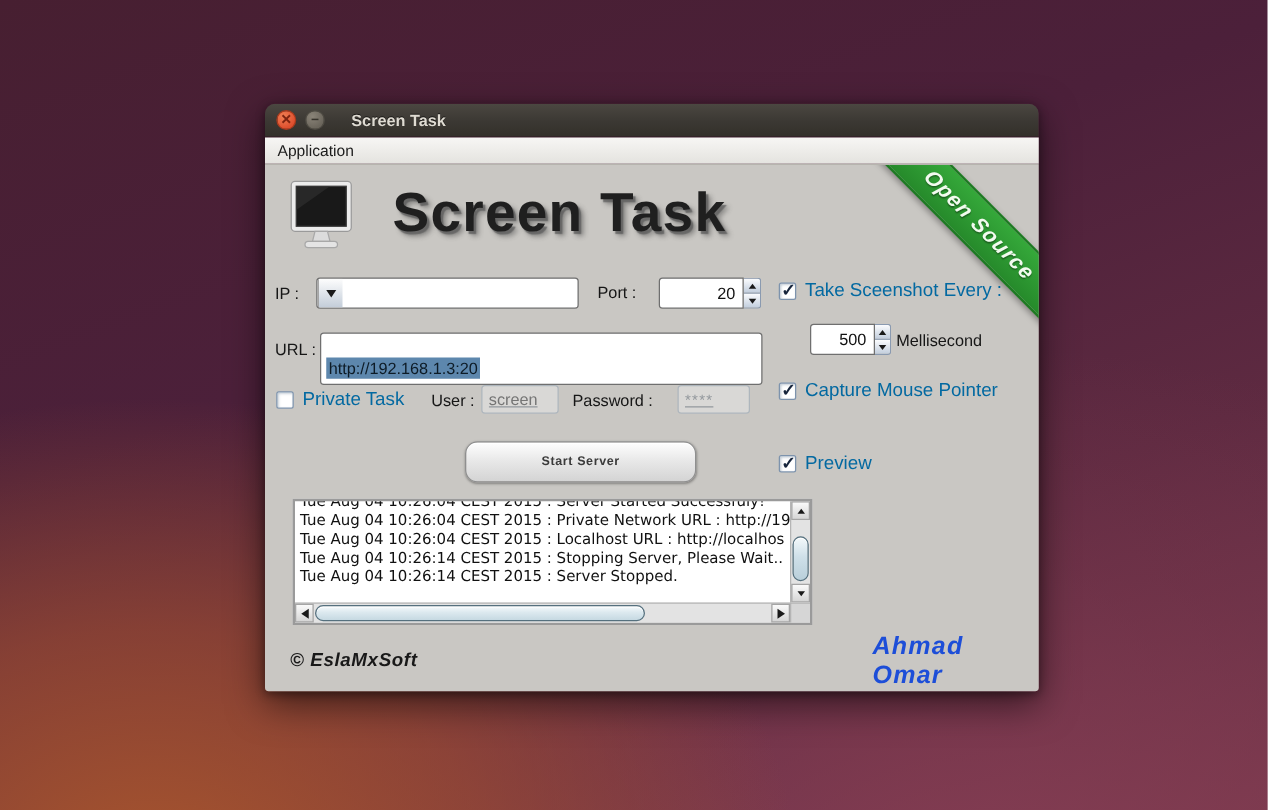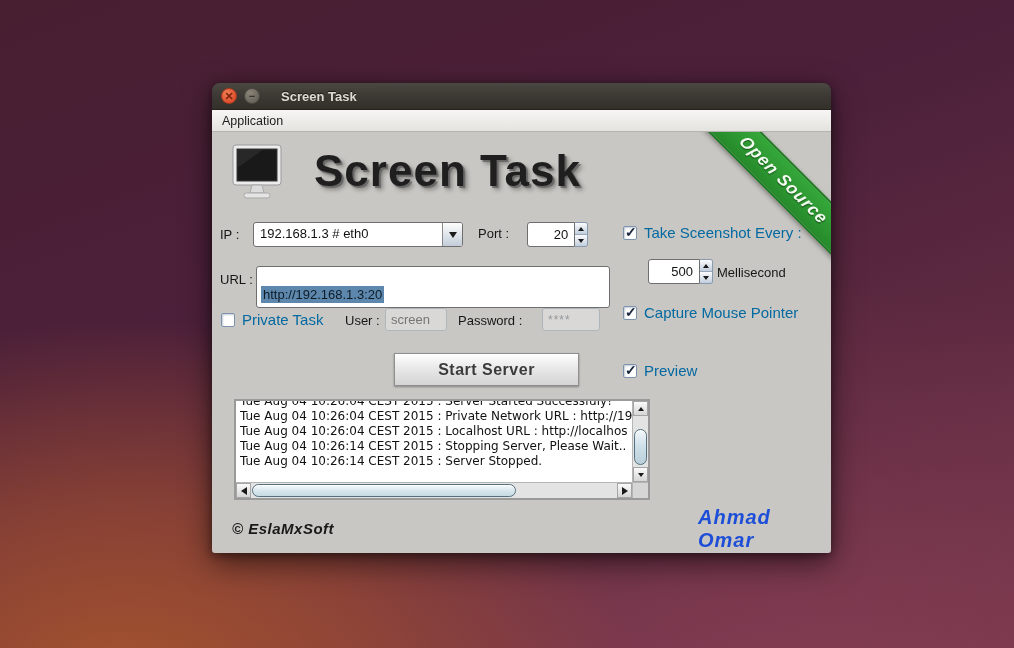--- a/index.html
+++ b/index.html
@@ -60,21 +60,21 @@
   .logo-row { position:absolute; left:20px; top:12px; display:flex; align-items:flex-start; }
   .logo-title {
     margin-left:32px; margin-top:2px;
     font-size:44px; font-weight:bold; letter-spacing:1px; color:#1f1f1f;
     text-shadow:2px 2px 1px rgba(90,90,90,.8), 4px 4px 4px rgba(60,60,60,.45);
   }
 
   
   .lbl { position:absolute; font-size:13px; color:#161616; }
   .field { background:#fff; border:1px solid #6f6f6f; border-radius:3px; font-size:13px; color:#111; }
-  input.field { outline:none; padding:4px 5px; }
+  input.field { outline:none; padding:4px 5px;text-decoration:underline; }
   input.field:disabled, .field.disabled { background:#d9d8d6; border:1px solid #aeb6bd; color:#93989d; }
 
   .combo { position:absolute; display:flex; background:#fff; border:1px solid #6f6f6f; border-radius:3px; overflow:hidden; }
   .combo .combo-text { flex:1; font-size:13px; color:#111; padding:3px 6px; white-space:nowrap; }
   .combo .combo-btn { width:20px; border-left:1px solid #8a8a8a;
     background:linear-gradient(#fdfdfd, #c3cdd9); display:flex; align-items:center; justify-content:center; }
   .tri-down { width:0; height:0; border-left:4px solid transparent; border-right:4px solid transparent; border-top:6px solid #1a1a1a; }
   .tri-up-s { width:0; height:0; border-left:3px solid transparent; border-right:3px solid transparent; border-bottom:4px solid #1a1a1a; }
   .tri-down-s { width:0; height:0; border-left:3px solid transparent; border-right:3px solid transparent; border-top:4px solid #1a1a1a; }
 
@@ -86,25 +86,25 @@
 
   .check { position:absolute; display:flex; align-items:center; cursor:default; }
   .cb { width:14px; height:14px; background:#fff; border:1px solid #7d93ad; border-radius:2px;
     box-shadow:inset 1px 1px 2px rgba(120,140,160,.45); position:relative; flex:0 0 14px; }
   .cb.checked::after { content:"✓"; position:absolute; left:1px; top:-3px; font-size:14px; font-weight:bold; color:#17253c; }
   .check .cap { margin-left:7px; font-size:15px; color:#0369a1; white-space:nowrap; }
 
   .url-sel { background:#5d87ad; color:#0d1b26; padding:1px 2px; }
 
   .start-btn {
-    position:absolute; left:182px; top:221px; width:185px; height:33px;
-    border:1px solid #8f8f8f; border-radius:0;
+    position:absolute; left:160px; top:221px; width:185px; height:33px;
+    border:1px solid #8f8f8f; border-radius:10px;
     background:linear-gradient(#fefefe, #e9e9e9 45%, #d4d4d4);
     box-shadow:0 1px 2px rgba(0,0,0,.35), inset 0 1px 0 #fff;
-    font-size:16px; font-weight:bold; color:#3b3b3b; letter-spacing:.5px;
+    font-size:10px; font-weight:bold; color:#3b3b3b; letter-spacing:.5px;
     font-family:"Liberation Sans", sans-serif; cursor:default;
   }
 
   
   .log-area {
     position:absolute; left:22px; top:267px; width:416px; height:101px;
     border:2px solid #9a9a9a; background:#fff;
     display:grid; grid-template-columns:1fr 16px; grid-template-rows:1fr 16px;
   }
   .log-text { overflow:hidden; padding-left:4px; font-family:"DejaVu Sans", sans-serif; font-size:12px; line-height:15px; color:#111; white-space:nowrap; }
@@ -158,27 +158,26 @@
         <rect x="5" y="5" width="40" height="32" fill="#191919" stroke="#3a3a3a"></rect>
         <polygon points="5,5 32,5 5,24" fill="#2e2e2e" opacity="0.75"></polygon>
         <path d="M20 41 L30 41 L32 49 L18 49 Z" fill="#dcdcdc" stroke="#a8a8a8"></path>
         <rect x="12" y="49" width="26" height="5" rx="2.5" fill="#e4e4e4" stroke="#a8a8a8"></rect>
       </svg>
       <div class="logo-title">Screen Task</div>
     </div>
 
     <div class="lbl" style="left:8px; top:95px;">IP :</div>
     <div class="combo" style="left:41px; top:90px; width:210px; height:25px;">
-      <div class="combo-text">192.168.1.3 # eth0</div>
       <div class="combo-btn">
           <div class="tri-down"></div>
         </div>
     </div>
     <div class="lbl" style="left:266px; top:94px;">Port :</div>
-    <div class="spinner" style="left:315px; top:90px; width:61px; height:25px;">
+    <div class="spinner" style="left:315px; top:90px; width:82px; height:25px;">
       <input class="fld" type="text" value="20" style="">
       <div class="spin-btns">
         <div class="sb">
             <div class="tri-up-s"></div>
           </div>
         <div class="sb">
             <div class="tri-down-s"></div>
           </div>
       </div>
     </div>

